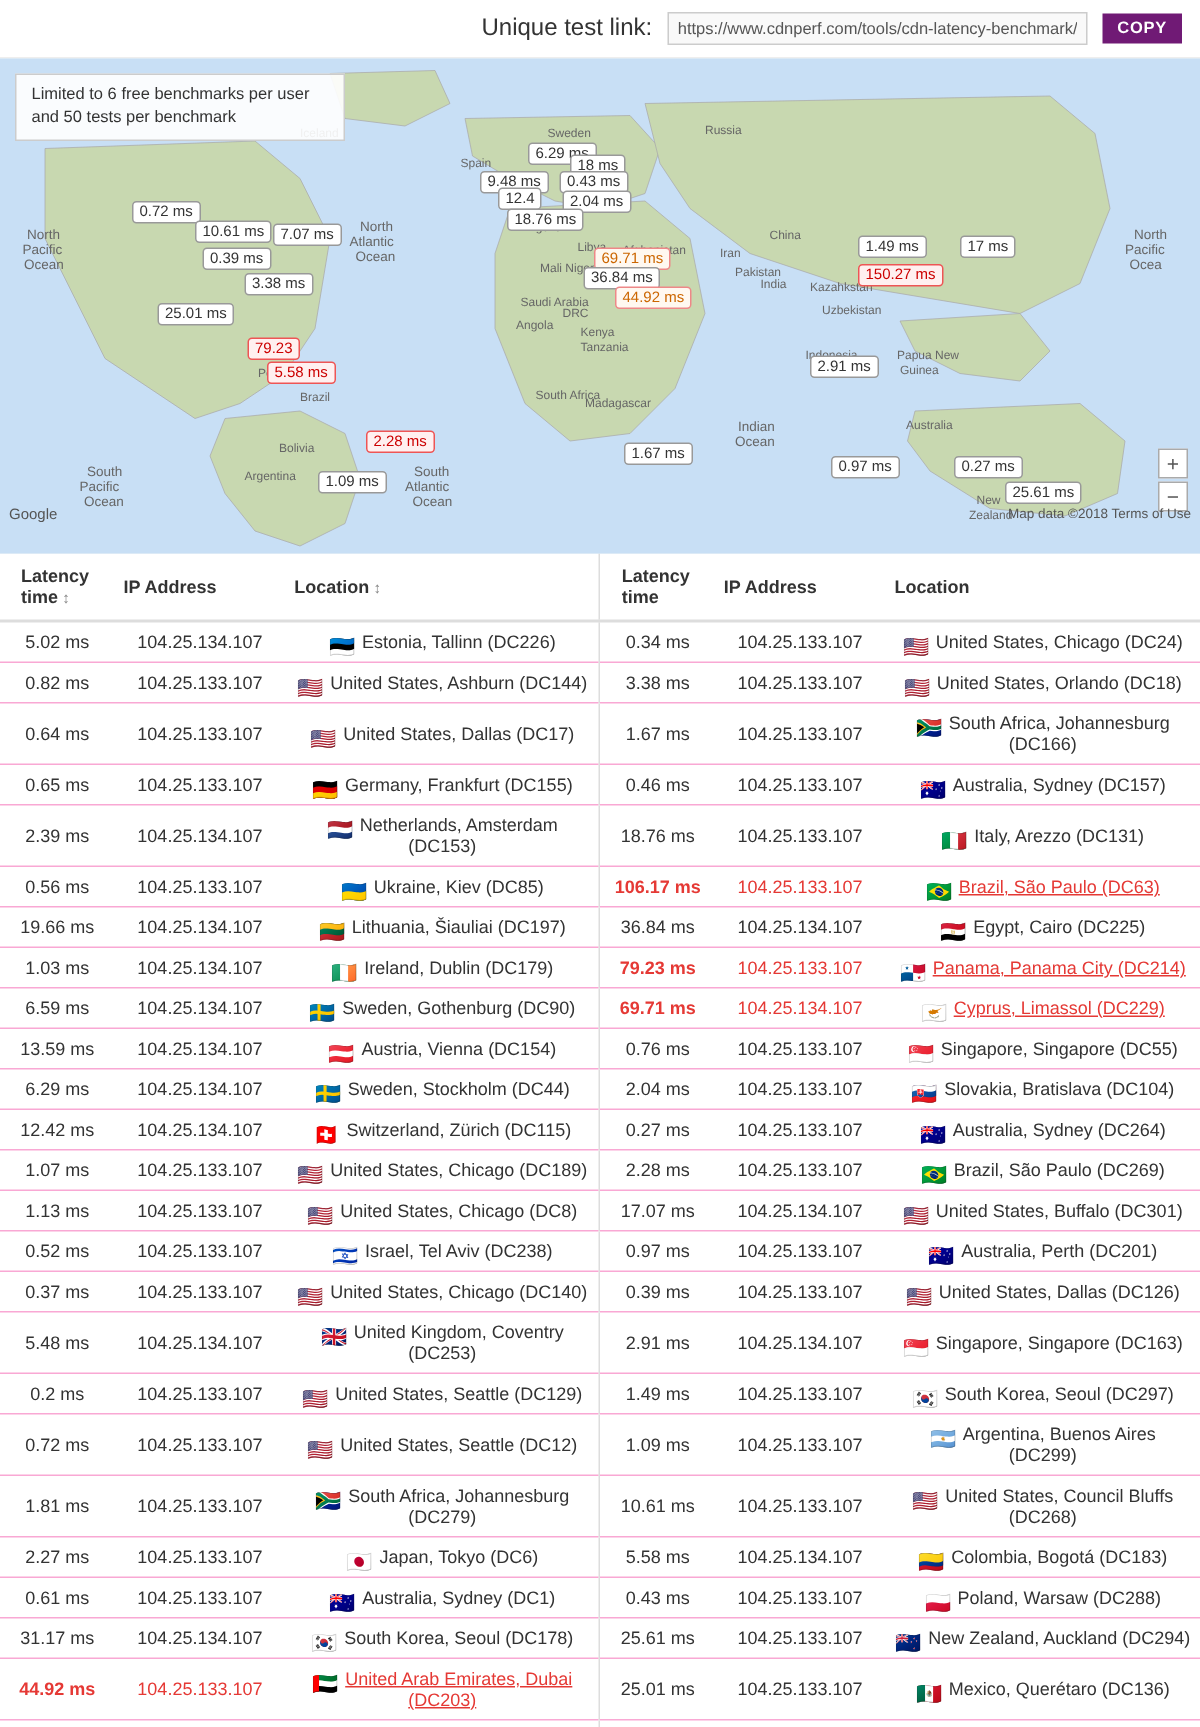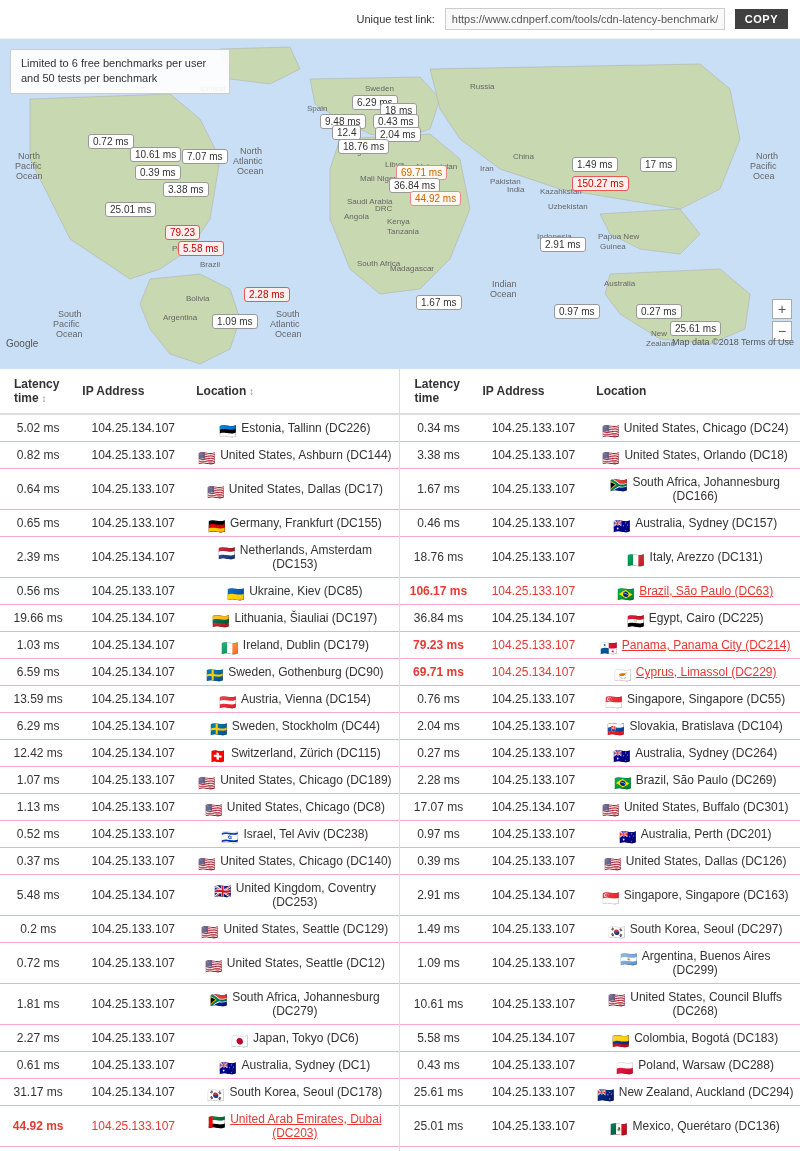--- a/index.html
+++ b/index.html
@@ -9,35 +9,35 @@
     .header-bar {
       display: flex;
       align-items: center;
       justify-content: flex-end;
       padding: 8px 12px;
       background: #fff;
       border-bottom: 1px solid #eee;
       gap: 10px;
     }
     .unique-link-label {
-      font-size: 11px;
+      font-size: 16px;
       color: #333;
       white-space: nowrap;
     }
     .unique-link-input {
       width: 280px;
       padding: 4px 6px;
       border: 1px solid #ccc;
       font-size: 11px;
       color: #555;
       background: #f9f9f9;
     }
     .copy-button {
       padding: 4px 10px;
-      background: #404040;
+      background: #701a75;
       color: #fff;
       border: none;
       font-size: 11px;
       font-weight: bold;
       cursor: pointer;
       letter-spacing: 0.5px;
     }
 
     
     .map-container {

